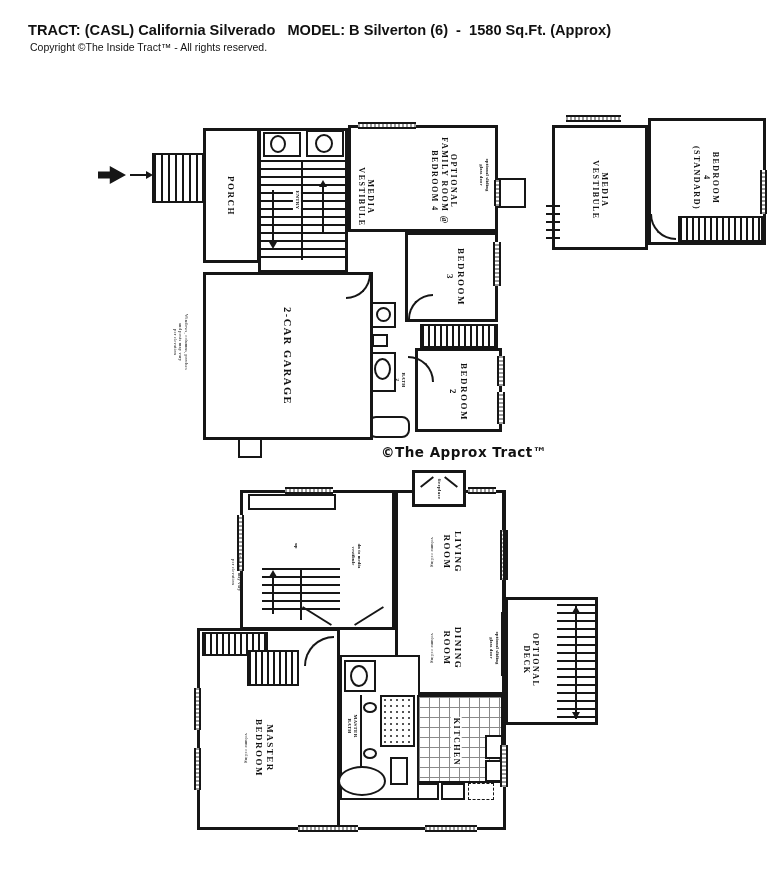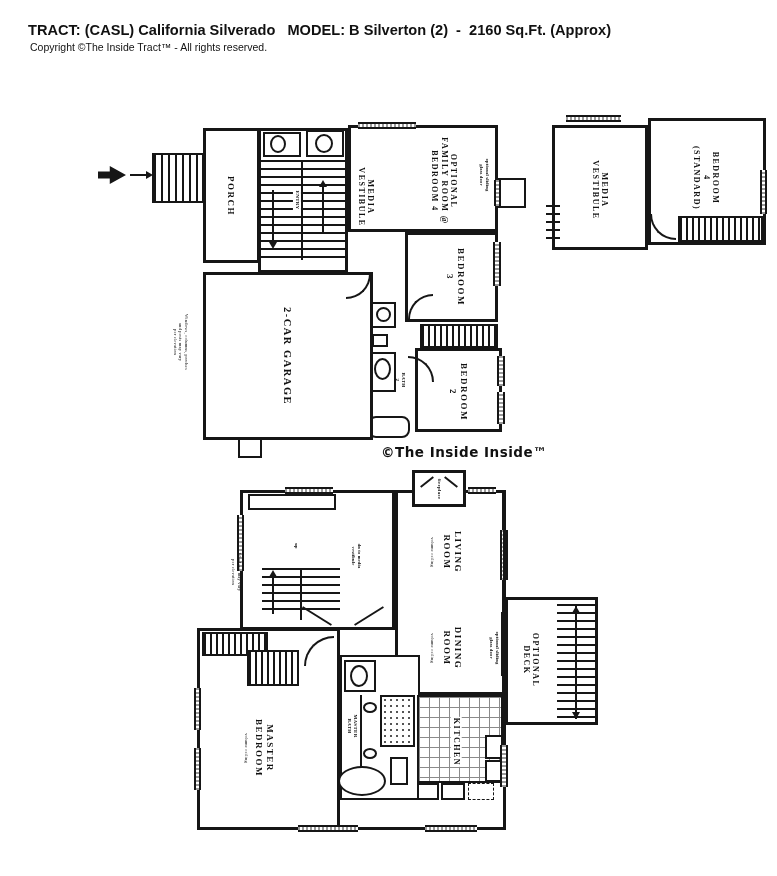--- a/index.html
+++ b/index.html
@@ -41,21 +41,21 @@
   
   .tri{position:absolute;width:0;height:0;}
   .tri.down{border-left:4px solid transparent;border-right:4px solid transparent;border-top:7px solid #161616;}
   .tri.up{border-left:4px solid transparent;border-right:4px solid transparent;border-bottom:7px solid #161616;}
   .tri.right{border-top:4px solid transparent;border-bottom:4px solid transparent;border-left:7px solid #161616;}
   .fat-arrow{position:absolute;background:#161616;clip-path:polygon(0 30%,42% 30%,42% 0,100% 50%,42% 100%,42% 70%,0 70%);}
 </style>
 </head>
 <body>
 
-<div class="hdr-title">TRACT: (CASL) California Silverado   MODEL: B Silverton (2)  -  2160 Sq.Ft. (Approx)</div>
+<div class="hdr-title">TRACT: (CASL) California Silverado   MODEL: B Silverton (6)  -  1580 Sq.Ft. (Approx)</div>
 <div class="hdr-copy">Copyright  ©The Inside Tract™ - All rights reserved.</div>
 
 <div>
 
   <div class="fat-arrow" style="left:98px;top:166px;width:28px;height:18px;"></div>
   <div class="line" style="left:130px;top:174px;width:16px;height:2px;"></div>
   <div class="tri right" style="left:146px;top:171px;"></div>
 
   <div class="box stairs-v" style="left:152px;top:153px;width:52px;height:50px;"></div>
 
@@ -132,21 +132,21 @@
   <div class="vlabel sz8" style="left:706px;top:178px;">BEDROOM
 4
 (STANDARD)</div>
   <div class="winh" style="left:566px;top:115px;width:55px;height:7px;"></div>
   <div class="winv" style="left:760px;top:170px;width:7px;height:44px;"></div>
   <div class="box hatch" style="left:678px;top:216px;width:85px;height:26px;"></div>
   <div class="arc bl" style="left:650px;top:214px;width:26px;height:26px;"></div>
   <div class="abs stairs-h" style="left:546px;top:205px;width:14px;height:34px;"></div>
 </div>
 
-<div class="watermark">©The Inside Inside™</div>
+<div class="watermark">©The Approx Tract™</div>
 
 <div>
 
   <div class="room" style="left:240px;top:490px;width:155px;height:140px;"></div>
   <div class="box t2" style="left:248px;top:494px;width:88px;height:16px;border-width:2px;"></div>
   <div class="abs stairs-h" style="left:262px;top:568px;width:78px;height:48px;"></div>
   <div class="line" style="left:300px;top:568px;width:2px;height:52px;"></div>
   <div class="line" style="left:272px;top:576px;width:1.5px;height:38px;"></div>
   <div class="tri up" style="left:269px;top:570px;"></div>
   <div class="vlabel sz4" style="left:296px;top:546px;">up</div>

